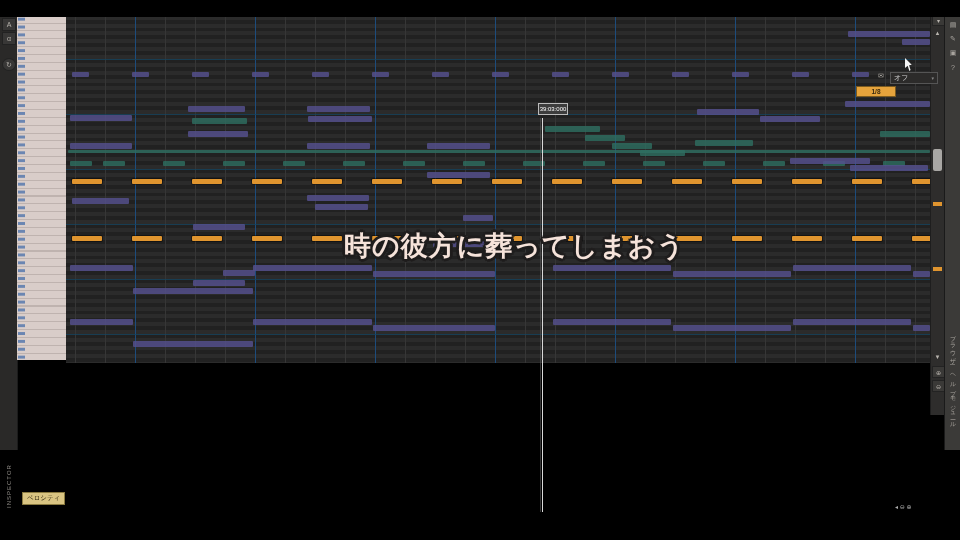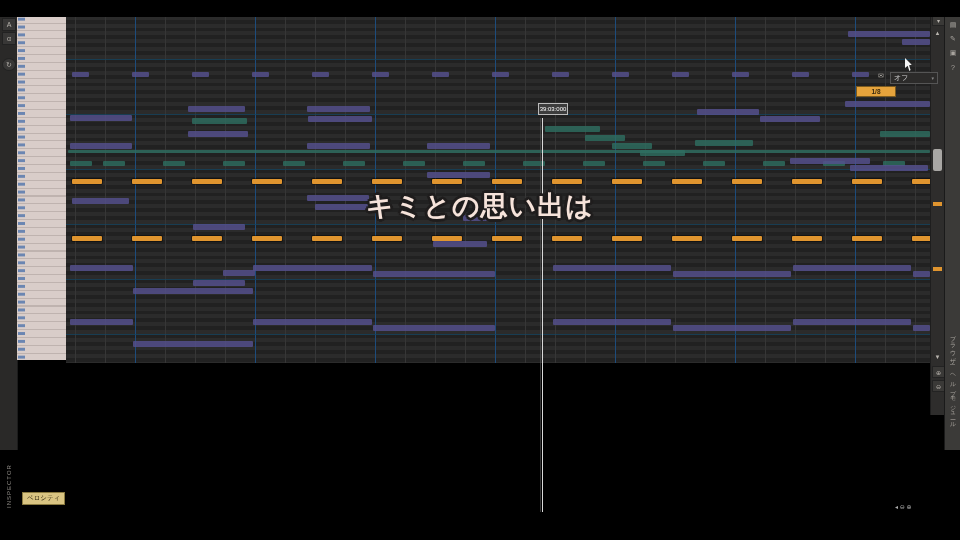--- a/index.html
+++ b/index.html
@@ -481,21 +481,21 @@
       <div class="note n-purple" style="left: 607px; top: 271px; width: 118px; height: 6px;"></div>
       <div class="note n-purple" style="left: 727px; top: 265px; width: 118px; height: 6px;"></div>
       <div class="note n-purple" style="left: 487px; top: 319px; width: 118px; height: 6px;"></div>
       <div class="note n-purple" style="left: 607px; top: 325px; width: 118px; height: 6px;"></div>
       <div class="note n-purple" style="left: 727px; top: 319px; width: 118px; height: 6px;"></div>
       <div class="note n-purple" style="left: 847px; top: 271px; width: 17px; height: 6px;"></div>
       <div class="note n-purple" style="left: 847px; top: 325px; width: 17px; height: 6px;"></div>
     </div>
   <div class="abs" id="playhead"></div>
 
-  <div class="abs lyric" style="left:366px;top:188px;">キミとの思い出は</div>
+  <div class="abs lyric" style="left:344px;top:228px;">時の彼方に葬ってしまおう</div>
 
   <div class="abs" id="vscroll">
     <div class="vsbtn" style="top:2px;">+</div>
     <div class="vsbtn" style="top:14px;">▾</div>
     <div class="vsbtn" style="top:28px;background:none;border:none;">▲</div>
     <div id="vhandle"></div>
     <div class="vsbtn" style="top:352px;background:none;border:none;">▼</div>
     <div class="vsbtn" style="top:366px;">⊕</div>
     <div class="vsbtn" style="top:380px;">⊖</div>
   <div class="vmark" style="top: 202px;"></div>

